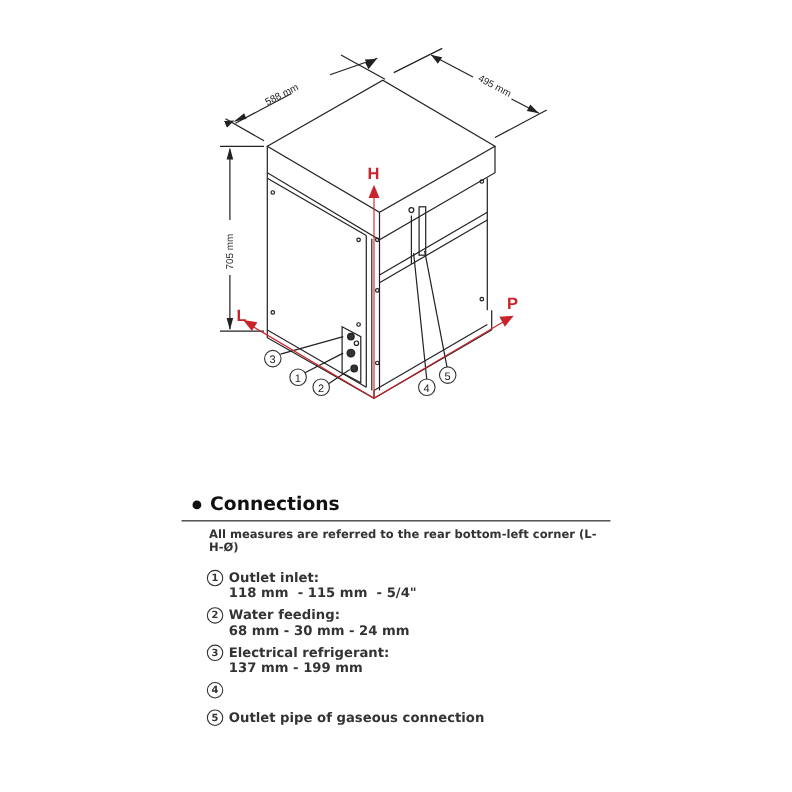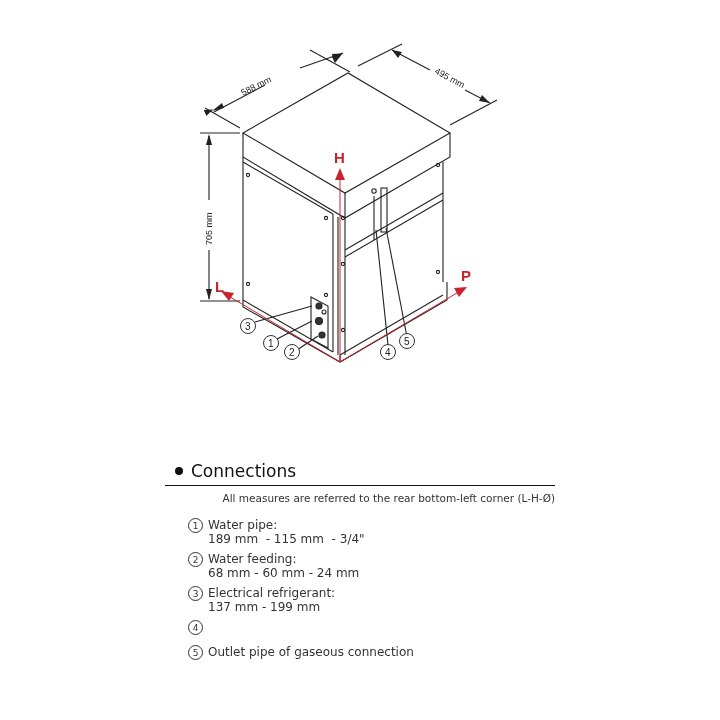--- a/index.html
+++ b/index.html
@@ -1,25 +1,25 @@
 <!DOCTYPE html>
 <html><head>
 <meta charset="utf-8">
 <style>
   html, body { margin:0; padding:0; background:#ffffff; }
   body { width:720px; height:720px; position:relative; overflow:hidden; font-family:"DejaVu Sans", sans-serif; color:#222; }
   #diagram { position:absolute; left:0; top:0; width:720px; height:440px; }
   .dim-text { font-family:"Liberation Sans", sans-serif; font-size:9px; fill:#222; }
   .axis-letter { font-family:"Liberation Sans", sans-serif; font-size:15px; font-weight:bold; fill:#c8242b; }
   .callout-num { font-family:"Liberation Sans", sans-serif; font-size:10px; fill:#222; }
-  #legend { position:absolute; left:165px; top:458px; width:390px; }
+  #legend { position:absolute; left:165px; top:446px; width:390px;font-weight:bold; }
   .section-title { display:flex; align-items:center; font-size:17px; color:#111; padding-left:10px; height:26px; }
   .bullet { display:inline-block; width:8px; height:8px; border-radius:50%; background:#111; margin-right:8px; }
   .rule { border-top:1px solid #111; margin-top:1px; }
-  .note { font-size:10.5px; color:#333; margin:6px 0 0 25px;text-align:right; }
+  .note { font-size:10.5px; color:#333; margin:6px 0 0 25px; }
   .items { margin:14px 0 0 23px; }
   .item { display:flex; margin-bottom:6px; font-size:12px; line-height:14px; color:#333; }
   .num { display:inline-flex; width:13px; height:13px; border:1px solid #333; border-radius:50%; font-size:9px; align-items:center; justify-content:center; margin-right:5px; flex-shrink:0; margin-top:0px; }
 </style>
 </head>
 <body>
 
 <svg id="diagram" viewBox="0 0 720 440" xmlns="http://www.w3.org/2000/svg">
   <defs>
     <marker id="arrBlk" markerWidth="8" markerHeight="8" refX="7" refY="4" orient="auto">
@@ -131,29 +131,29 @@
   <div class="section-title">
     <span class="bullet"></span>
     <span>Connections</span>
   </div>
   <div class="rule"></div>
   <div class="note">All measures are referred to the rear bottom-left corner (L-H-Ø)</div>
   <div class="items">
     <div class="item">
       <span class="num">1</span>
       <div>
-          <div>Water pipe:</div>
-          <div style="white-space:pre">189 mm  - 115 mm  - 3/4"</div>
+          <div>Outlet inlet:</div>
+          <div style="white-space:pre">118 mm  - 115 mm  - 5/4"</div>
         </div>
     </div>
     <div class="item">
       <span class="num">2</span>
       <div>
           <div>Water feeding:</div>
-          <div>68 mm - 60 mm - 24 mm</div>
+          <div>68 mm - 30 mm - 24 mm</div>
         </div>
     </div>
     <div class="item">
       <span class="num">3</span>
       <div>
           <div>Electrical refrigerant:</div>
           <div>137 mm - 199 mm</div>
         </div>
     </div>
     <div class="item" style="margin-bottom:10px">

